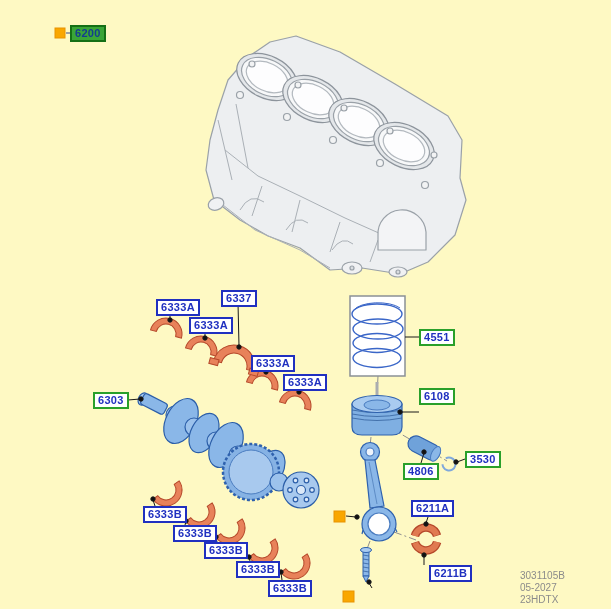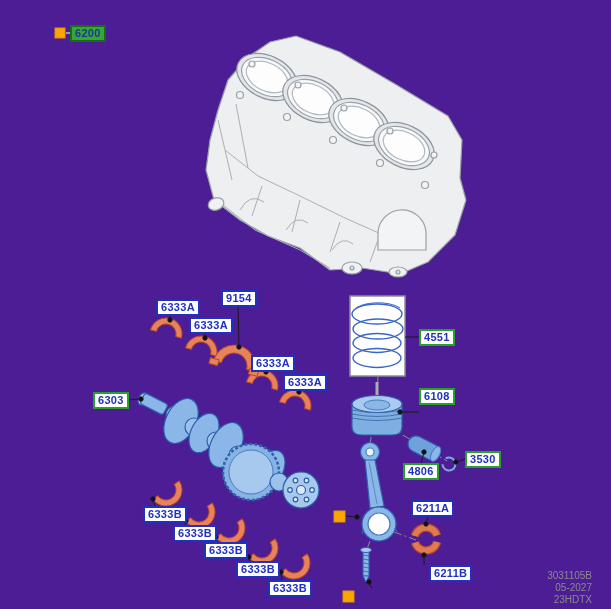--- a/index.html
+++ b/index.html
@@ -1,24 +1,24 @@
 <!DOCTYPE html>
 <html><head>
 <meta charset="utf-8">
 <style>
   html,body{margin:0;padding:0;background:#fff;}
-  #canvas{position:relative;width:611px;height:609px;background:#4c1d95;overflow:hidden;
+  #canvas{position:relative;width:611px;height:609px;background:#fef9c3;overflow:hidden;
           font-family:"Liberation Sans",sans-serif;}
   #drawing{position:absolute;left:0;top:0;}
   .lbl{position:absolute;display:inline-block;font:bold 11px/13px "Liberation Sans",sans-serif;
        color:#2030c0;background:#ffffff;border:2px solid #2030c0;padding:0 3px;
        letter-spacing:.3px;white-space:nowrap;z-index:5;}
   .lbl.green{border-color:#2aa02a;}
   .lbl.hl{background:#3aa537;border-color:#157015;color:#143d8f;}
-  .footer{position:absolute;left:520px;top:570px;width:72px;text-align:right;
+  .footer{position:absolute;left:520px;top:570px;width:72px;text-align:left;
           font:10px/12px "Liberation Sans",sans-serif;color:#8b8b8b;z-index:4;}
 </style>
 </head>
 <body>
 
 <div id="canvas">
 
 <svg id="drawing" width="611" height="609" viewBox="0 0 611 609">
 
   <g fill="#edeff1" stroke="#9aa1a8" stroke-width="1.2" stroke-linejoin="round">
@@ -268,21 +268,21 @@
 
   <g fill="#f9a700" stroke="#e89300" stroke-width="1">
     <rect x="55" y="28" width="10" height="10"></rect>
     <rect x="334" y="511" width="11" height="11"></rect>
     <rect x="343" y="591" width="11" height="11"></rect>
   </g>
 </svg>
 
 <div class="lbl hl" style="left:70px;top:25px">6200</div>
 <div class="lbl" style="left:156px;top:299px">6333A</div>
-<div class="lbl" style="left:221px;top:290px">9154</div>
+<div class="lbl" style="left:221px;top:290px">6337</div>
 <div class="lbl" style="left:189px;top:317px">6333A</div>
 <div class="lbl" style="left:251px;top:355px">6333A</div>
 <div class="lbl" style="left:283px;top:374px">6333A</div>
 <div class="lbl green" style="left:93px;top:392px">6303</div>
 <div class="lbl green" style="left:419px;top:329px">4551</div>
 <div class="lbl green" style="left:419px;top:388px">6108</div>
 <div class="lbl green" style="left:403px;top:463px">4806</div>
 <div class="lbl green" style="left:465px;top:451px">3530</div>
 <div class="lbl" style="left:411px;top:500px">6211A</div>
 <div class="lbl" style="left:429px;top:565px">6211B</div>

